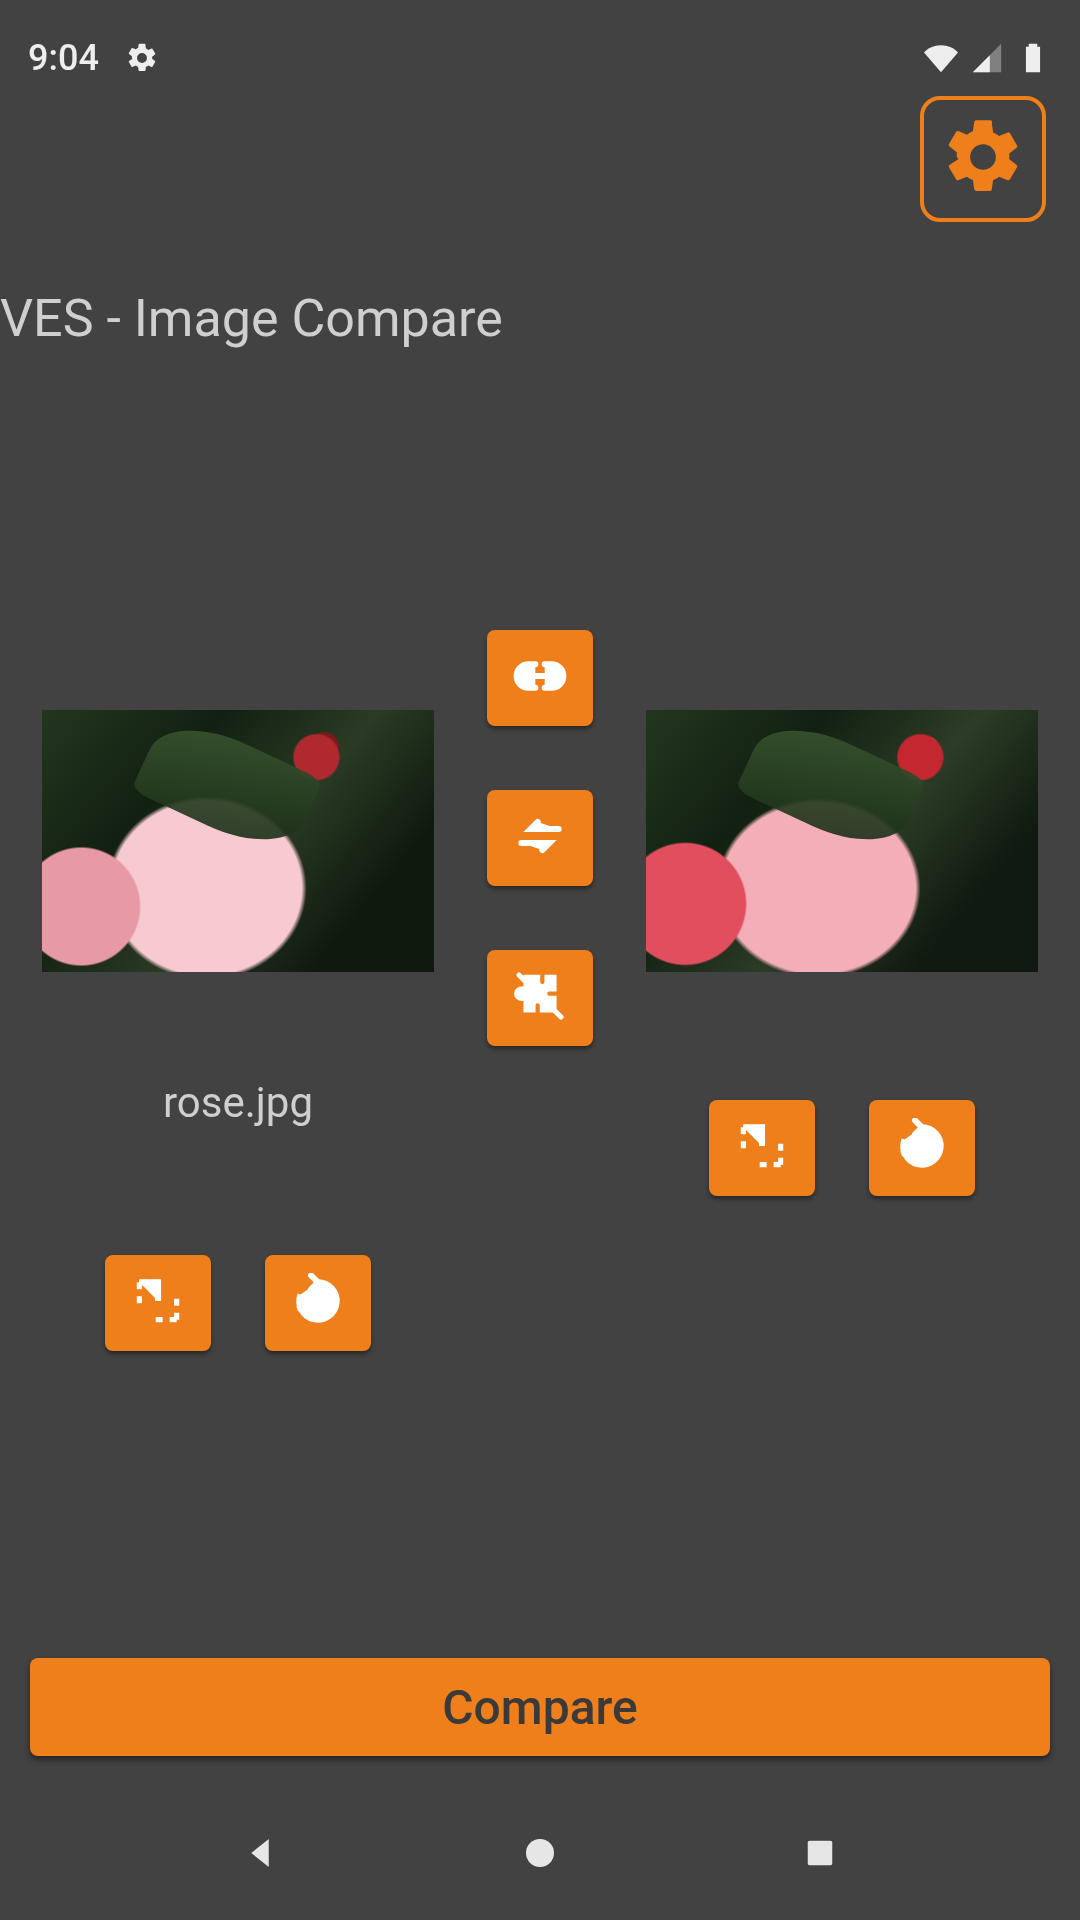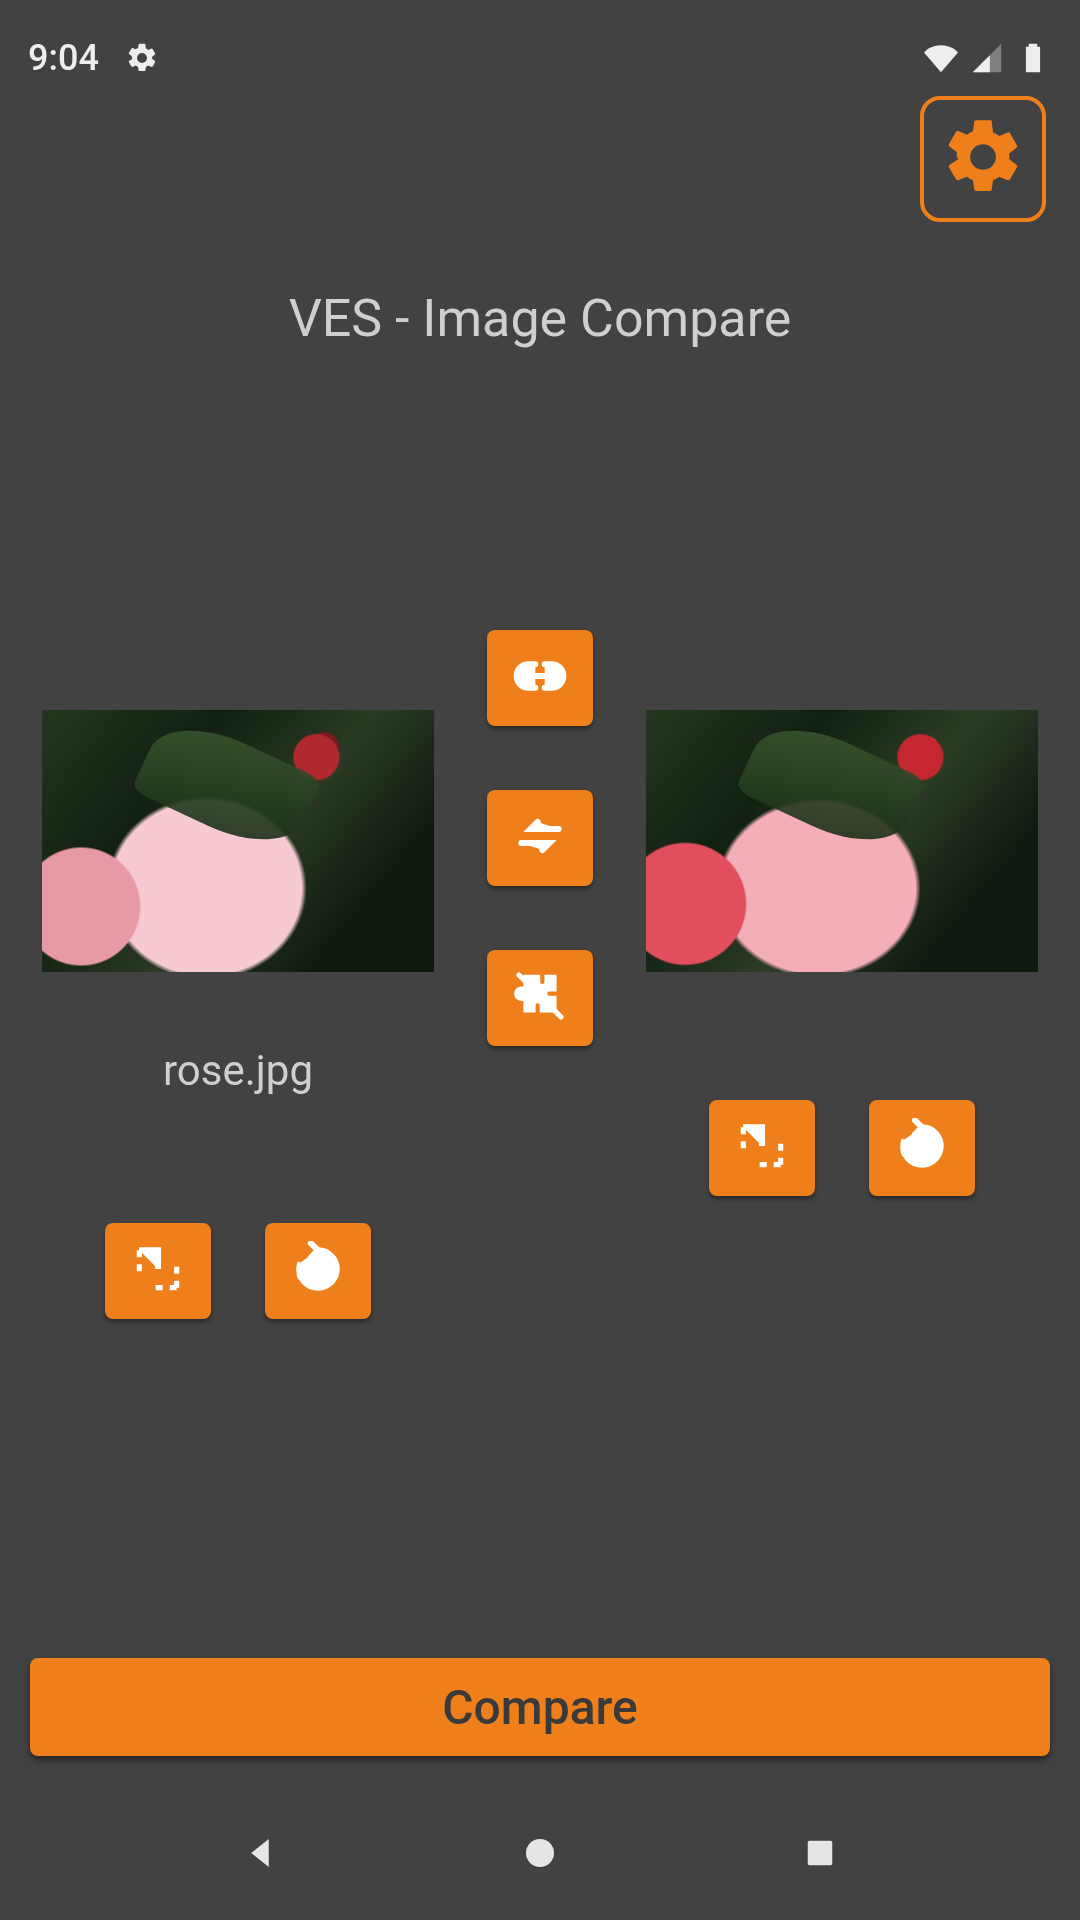--- a/index.html
+++ b/index.html
@@ -38,21 +38,21 @@
     border: 4px solid #ef7f1a;
     border-radius: 20px;
     display: flex; align-items: center; justify-content: center;
   }
   .settings-btn svg { width: 88px; height: 88px; fill: #ef7f1a; }
 
   
   .app-title {
     position: absolute;
     top: 288px; left: 0; right: 0;
-    text-align: center;
+    text-align: left;
     font-size: 52px;
     font-weight: 400;
     color: #cfcfcf;
   }
 
   
   .compare-wrap {
     position: absolute;
     top: 630px; left: 0; right: 0;
     display: flex;
@@ -97,21 +97,21 @@
     position: absolute;
     width: 170px; height: 90px;
     background: linear-gradient(160deg, #3d5a32, #162914);
     border-radius: 50% 10% 50% 10%;
     transform: rotate(25deg);
     top: 30px; left: 100px;
     opacity: .9;
   }
 
   .filename {
-    margin-top: 74px;
+    margin-top: 106px;
     font-size: 42px;
     color: #cfcfcf;
     text-align: center;
   }
 
   .side-tools {
     margin-top: 128px;
     display: flex;
     gap: 54px;
   }

